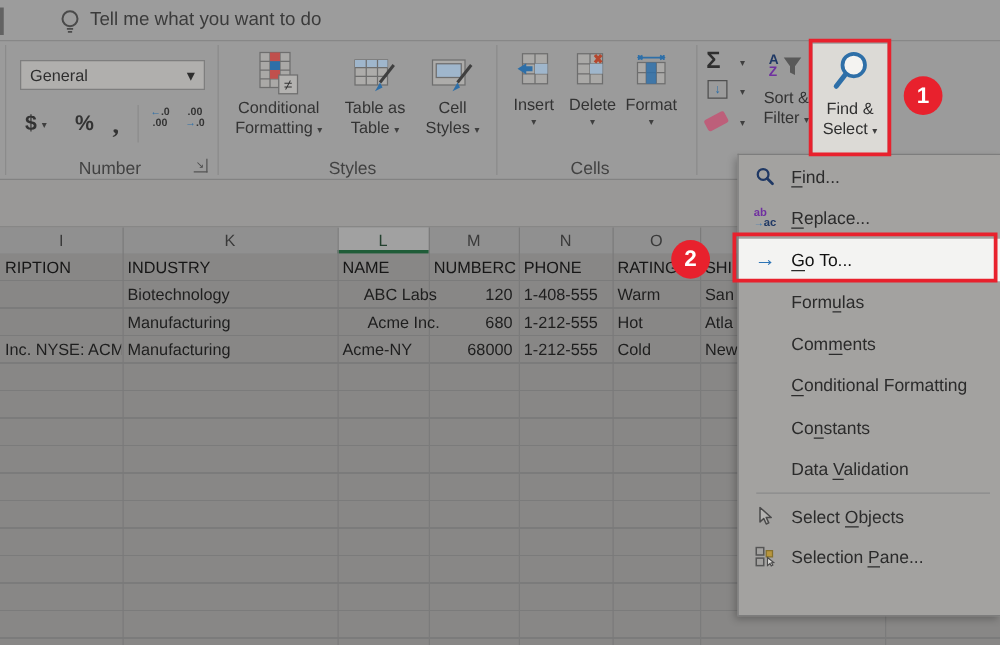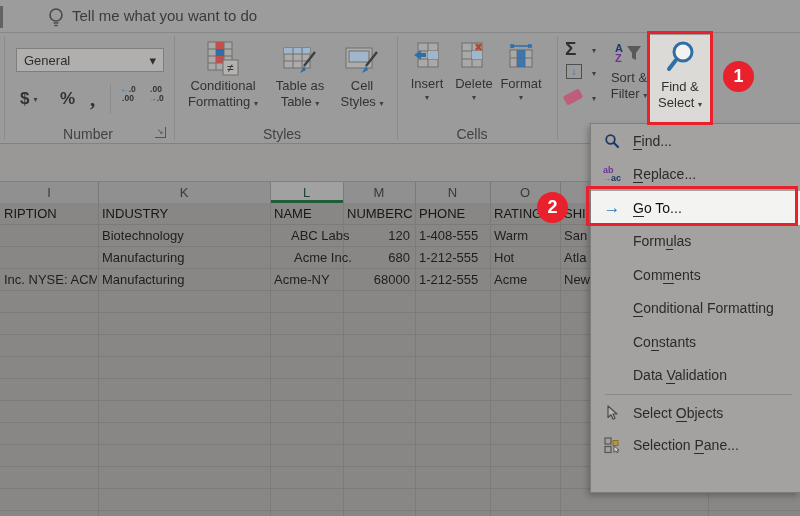--- a/index.html
+++ b/index.html
@@ -302,21 +302,21 @@
       <div class="cell" style="left: 271px; top: 247px; width: 71px; padding: 0px 0px 0px 3px; margin-left: 20px;">Acme Inc.</div>
       <div class="cell" style="left: 344px; top: 247px; width: 70px; padding: 0px 4px 0px 0px; text-align: right;">680</div>
       <div class="cell" style="left: 416px; top: 247px; width: 73px; padding: 0px 0px 0px 3px;">1-212-555</div>
       <div class="cell" style="left: 491px; top: 247px; width: 68px; padding: 0px 0px 0px 3px;">Hot</div>
       <div class="cell" style="left: 561px; top: 247px; width: 146px; padding: 0px 0px 0px 3px;">Atla</div>
       <div class="cell" style="left: 1px; top: 269px; width: 96px; padding: 0px 0px 0px 3px;">Inc. NYSE: ACM</div>
       <div class="cell" style="left: 99px; top: 269px; width: 170px; padding: 0px 0px 0px 3px;">Manufacturing</div>
       <div class="cell" style="left: 271px; top: 269px; width: 71px; padding: 0px 0px 0px 3px;">Acme-NY</div>
       <div class="cell" style="left: 344px; top: 269px; width: 70px; padding: 0px 4px 0px 0px; text-align: right;">68000</div>
       <div class="cell" style="left: 416px; top: 269px; width: 73px; padding: 0px 0px 0px 3px;">1-212-555</div>
-      <div class="cell" style="left: 491px; top: 269px; width: 68px; padding: 0px 0px 0px 3px;">Acme</div>
+      <div class="cell" style="left: 491px; top: 269px; width: 68px; padding: 0px 0px 0px 3px;">Cold</div>
       <div class="cell" style="left: 561px; top: 269px; width: 146px; padding: 0px 0px 0px 3px;">New</div>
     </div>
 
   <div id="menu" class="abs">
       <div class="mi">
         <span class="ic">
           <svg width="16" height="16" viewBox="0 0 16 16">
             <circle cx="6.5" cy="6.5" r="4.3" fill="none" stroke="#1f3864" stroke-width="1.8"></circle>
             <line x1="9.8" y1="9.8" x2="14" y2="14" stroke="#1f3864" stroke-width="2.2" stroke-linecap="round"></line>
           </svg>

